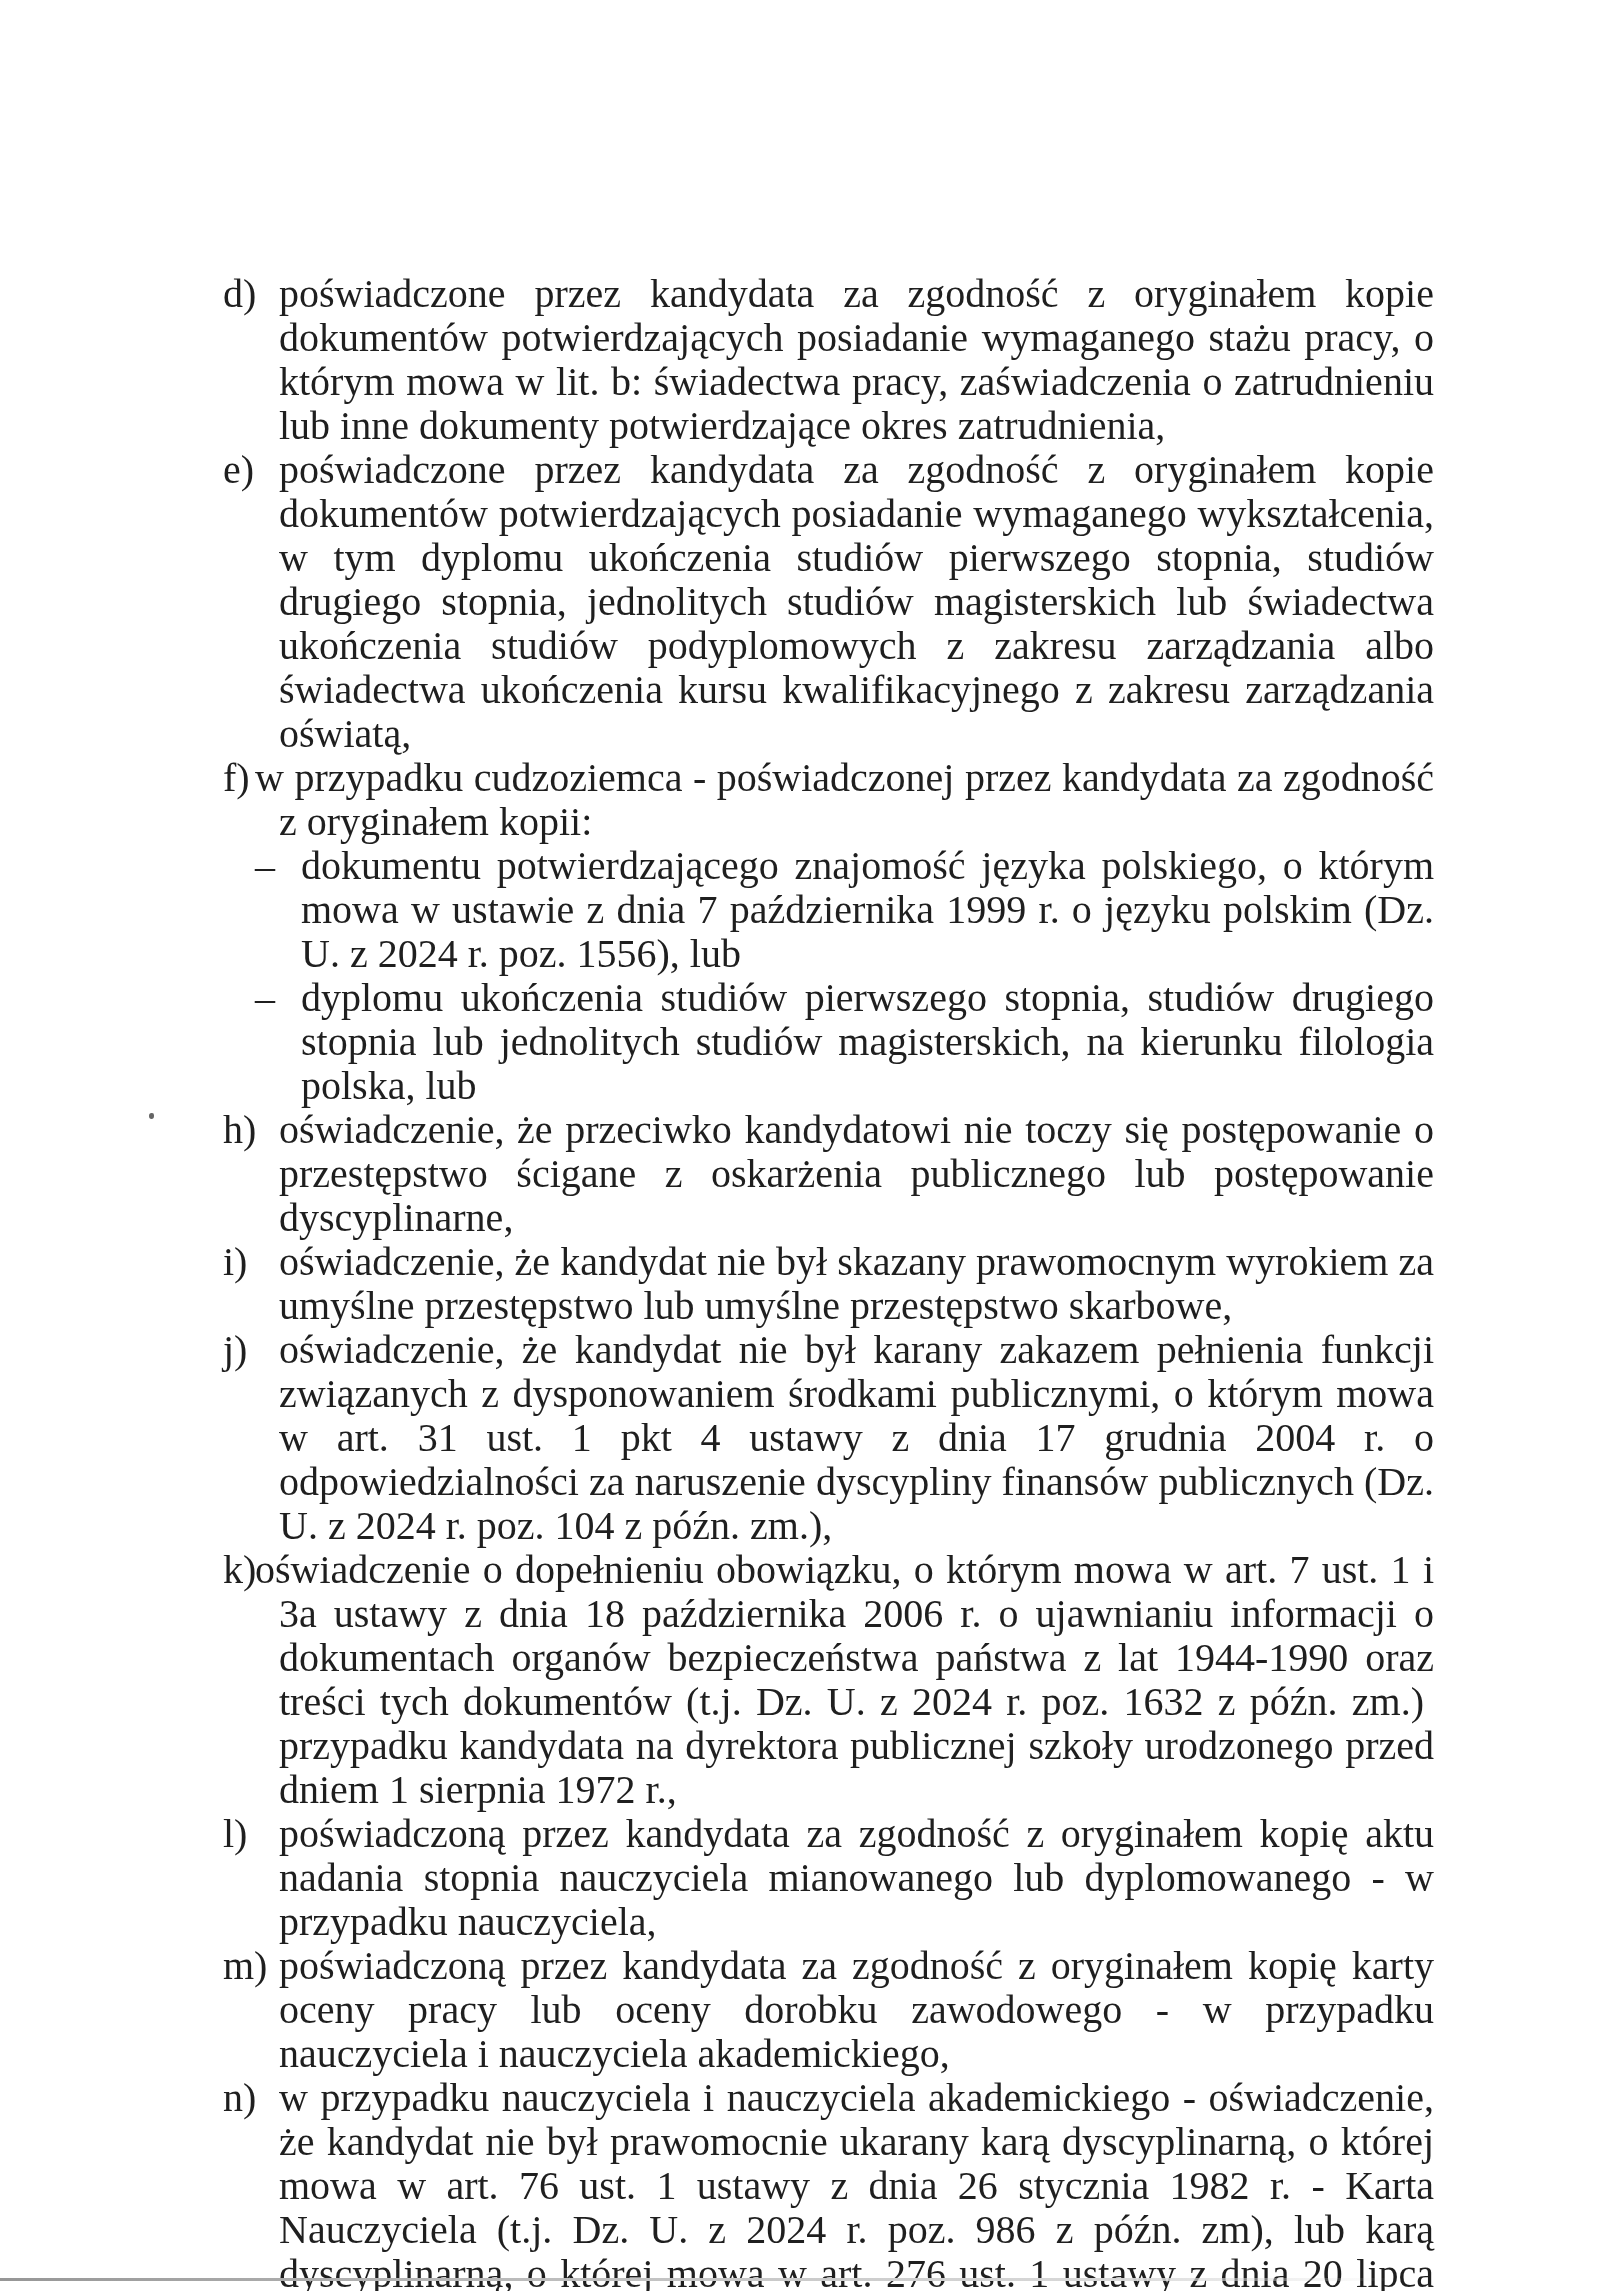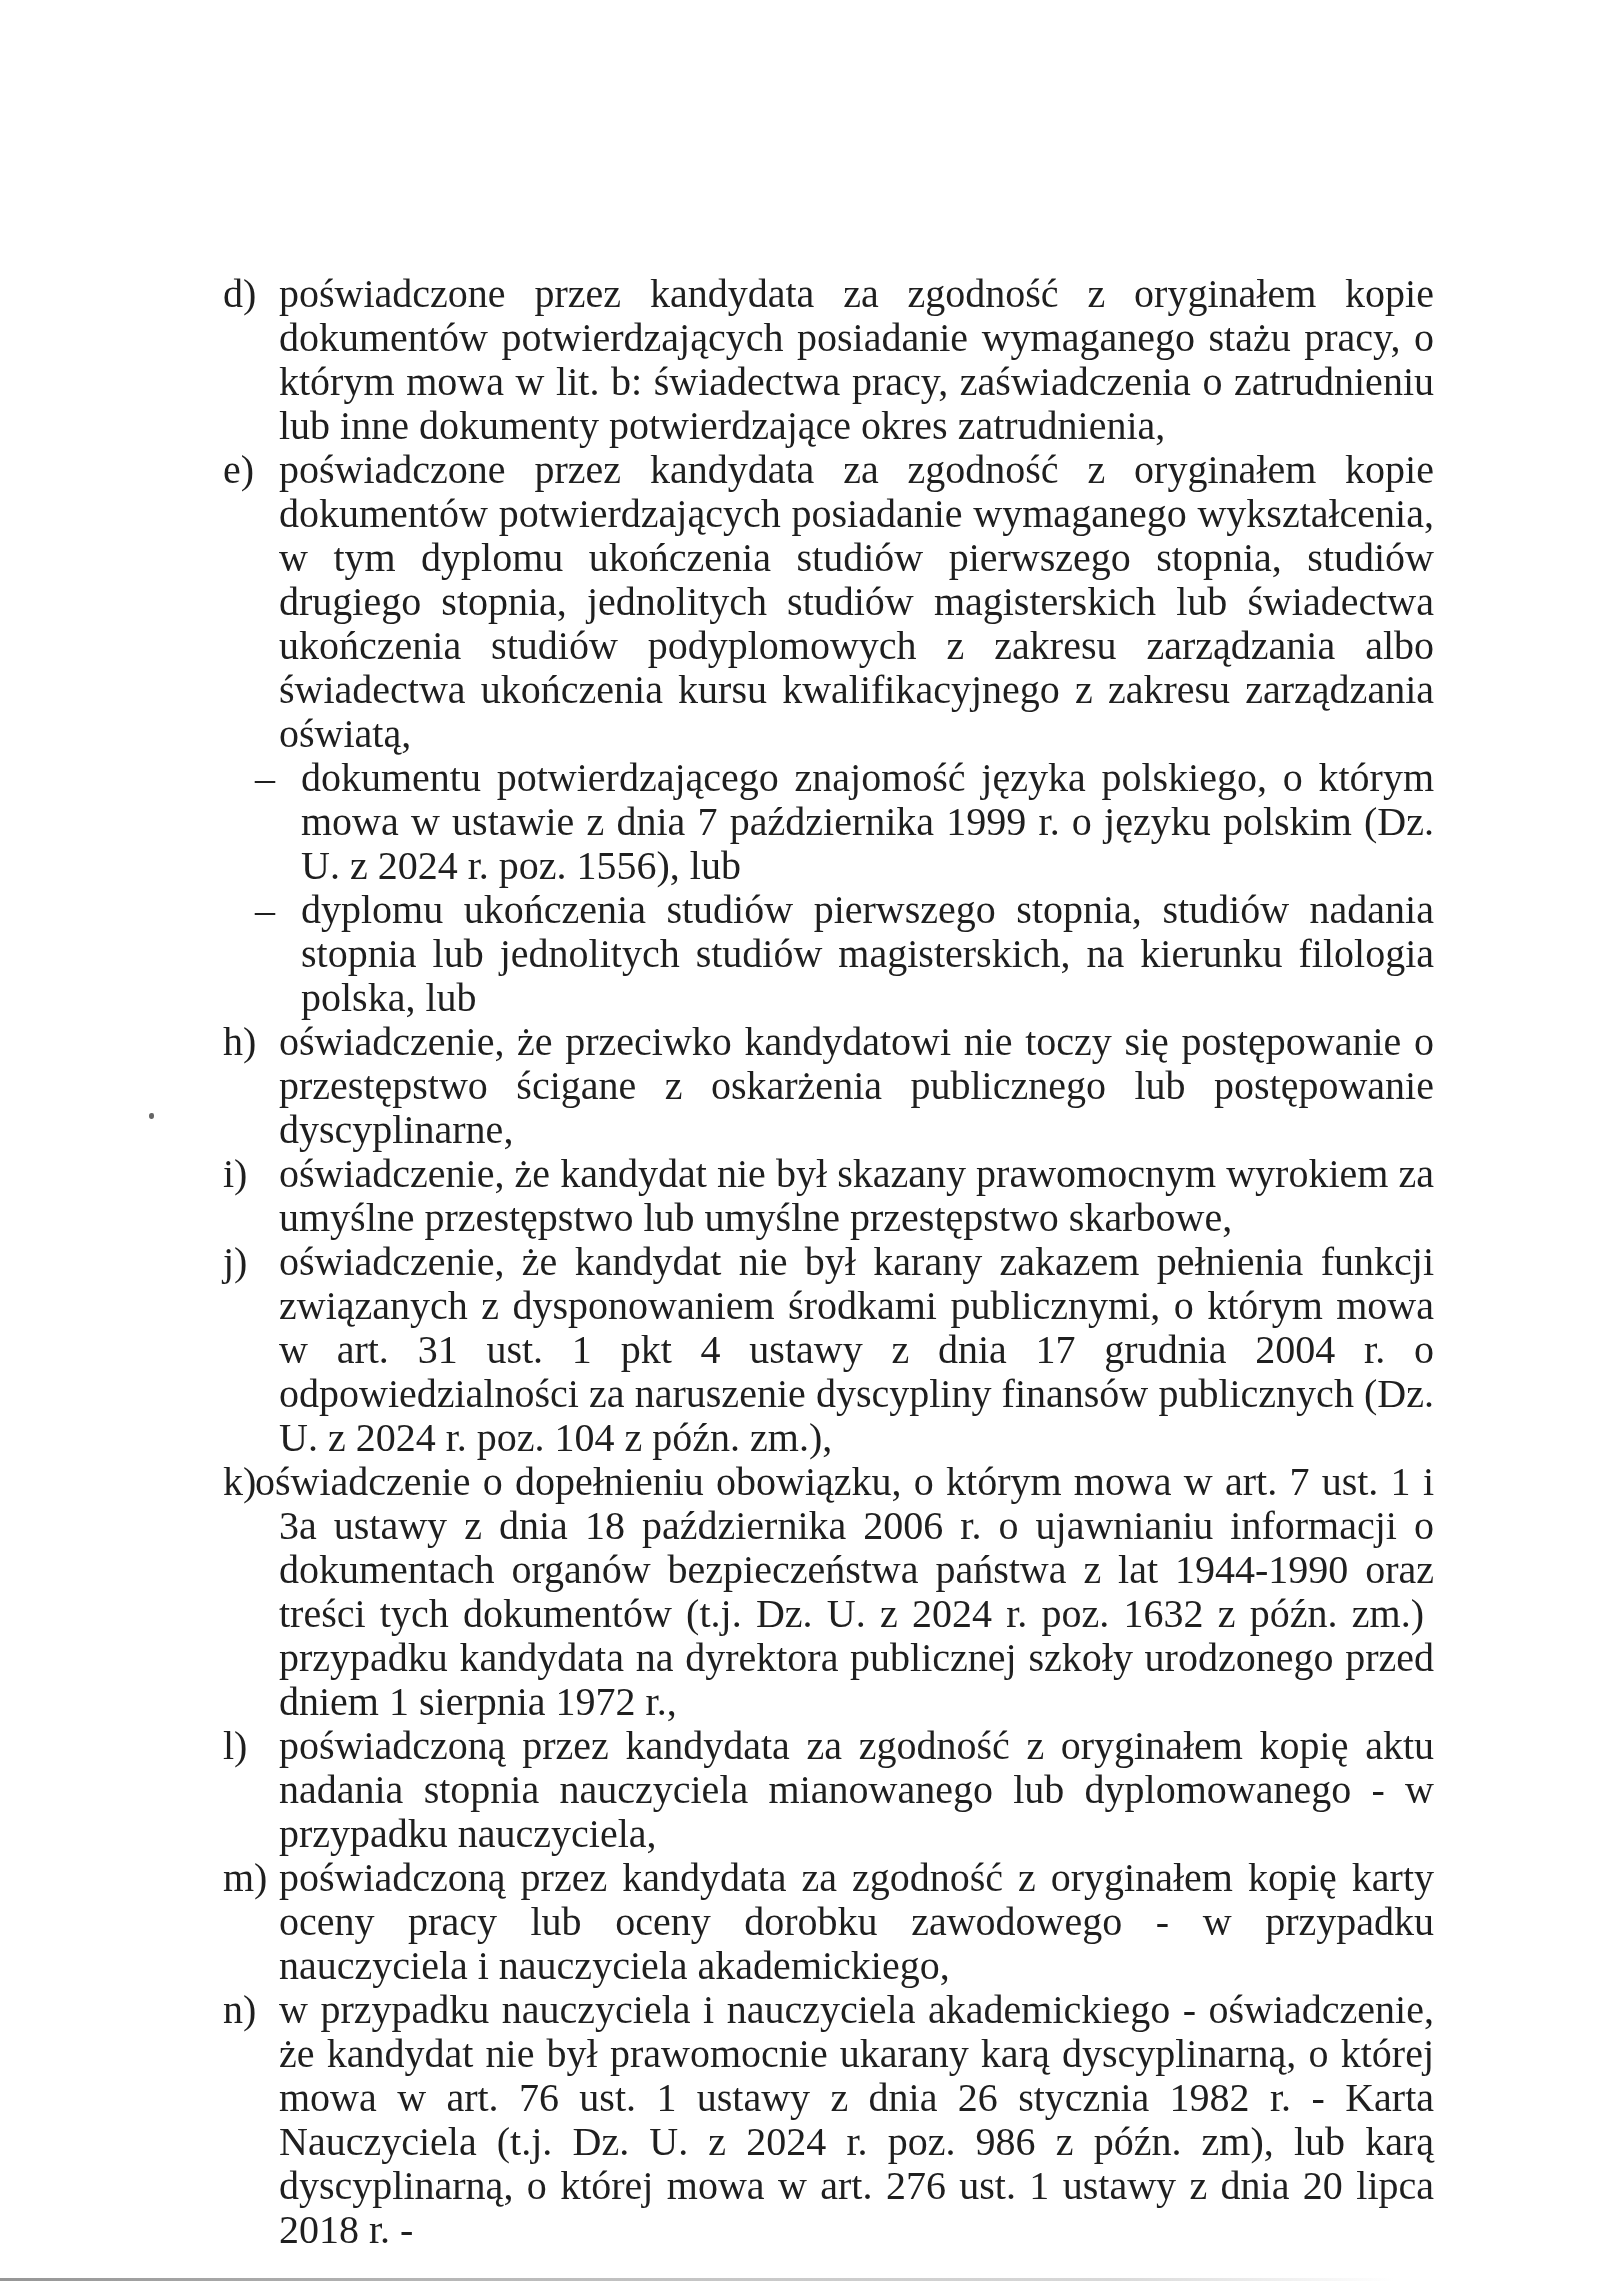--- a/index.html
+++ b/index.html
@@ -71,24 +71,25 @@
 <body>
 
 <div class="page">
 
   <div class="doc">
 
     <div class="para"><span class="label">d)</span><span class="text">poświadczone przez kandydata za zgodność z oryginałem kopie dokumentów potwierdzających posiadanie wymaganego stażu pracy, o którym mowa w lit. b: świadectwa pracy, zaświadczenia o zatrudnieniu lub inne dokumenty potwierdzające okres zatrudnienia,</span></div>
 
     <div class="para"><span class="label">e)</span><span class="text">poświadczone przez kandydata za zgodność z oryginałem kopie dokumentów potwierdzających posiadanie wymaganego wykształcenia, w tym dyplomu ukończenia studiów pierwszego stopnia, studiów drugiego stopnia, jednolitych studiów magisterskich lub świadectwa ukończenia studiów podyplomowych z zakresu zarządzania albo świadectwa ukończenia kursu kwalifikacyjnego z zakresu zarządzania oświatą,</span></div>
 
+    <div class="para para--tight"><span class="label">f)</span><span class="text">w przypadku cudzoziemca - poświadczonej przez kandydata za zgodność z oryginałem kopii:</span></div>
 
     <div class="subpara"><span class="marker">–</span><span class="text">dokumentu potwierdzającego znajomość języka polskiego, o którym mowa w ustawie z dnia 7 października 1999 r. o języku polskim (Dz. U. z 2024 r. poz. 1556), lub</span></div>
 
-    <div class="subpara"><span class="marker">–</span><span class="text">dyplomu ukończenia studiów pierwszego stopnia, studiów nadania stopnia lub jednolitych studiów magisterskich, na kierunku filologia polska, lub</span></div>
+    <div class="subpara"><span class="marker">–</span><span class="text">dyplomu ukończenia studiów pierwszego stopnia, studiów drugiego stopnia lub jednolitych studiów magisterskich, na kierunku filologia polska, lub</span></div>
 
 
 
     <div class="para"><span class="label">h)</span><span class="text">oświadczenie, że przeciwko kandydatowi nie toczy się postępowanie o przestępstwo ścigane z oskarżenia publicznego lub postępowanie dyscyplinarne,</span></div>
 
     <div class="para"><span class="label">i)</span><span class="text">oświadczenie, że kandydat nie był skazany prawomocnym wyrokiem za umyślne przestępstwo lub umyślne przestępstwo skarbowe,</span></div>
 
     <div class="para"><span class="label">j)</span><span class="text">oświadczenie, że kandydat nie był karany zakazem pełnienia funkcji związanych z dysponowaniem środkami publicznymi, o którym mowa w art. 31 ust. 1 pkt 4 ustawy z dnia 17 grudnia 2004 r. o odpowiedzialności za naruszenie dyscypliny finansów publicznych (Dz. U. z 2024 r. poz. 104 z późn. zm.),</span></div>
 
     <div class="para para--tight"><span class="label">k)</span><span class="text">oświadczenie o dopełnieniu obowiązku, o którym mowa w art. 7 ust. 1 i 3a ustawy z dnia 18 października 2006 r. o ujawnianiu informacji o dokumentach organów bezpieczeństwa państwa z lat 1944-1990 oraz treści tych dokumentów (t.j. Dz. U. z 2024 r. poz. 1632 z późn. zm.)&nbsp; przypadku kandydata na dyrektora publicznej szkoły urodzonego przed dniem 1 sierpnia 1972 r.,</span></div>

